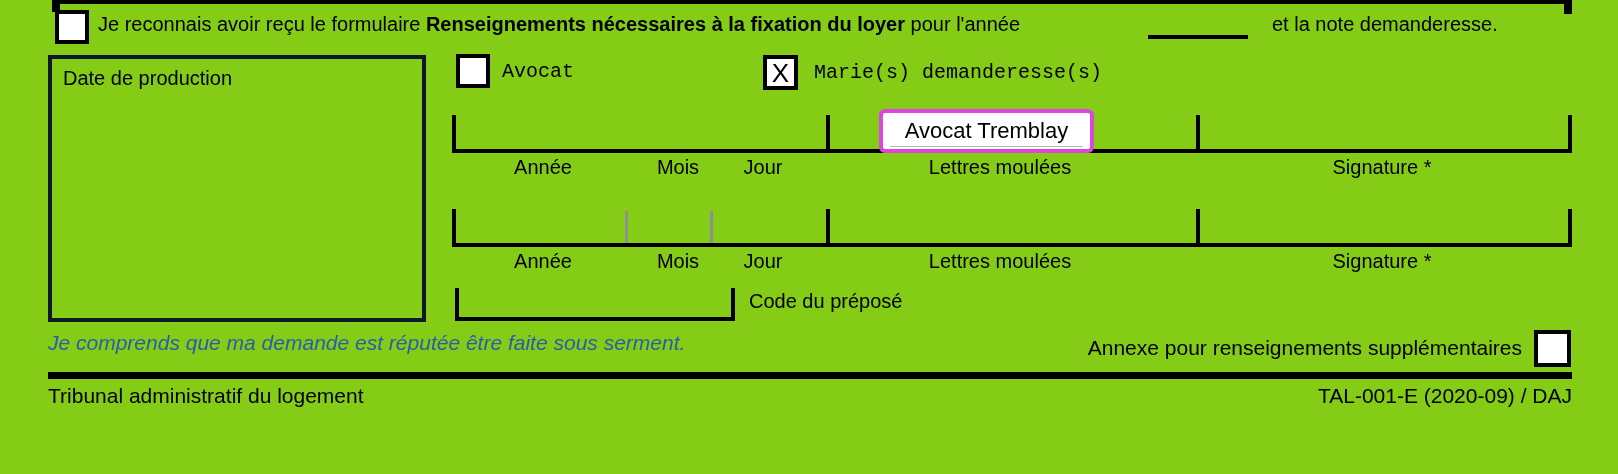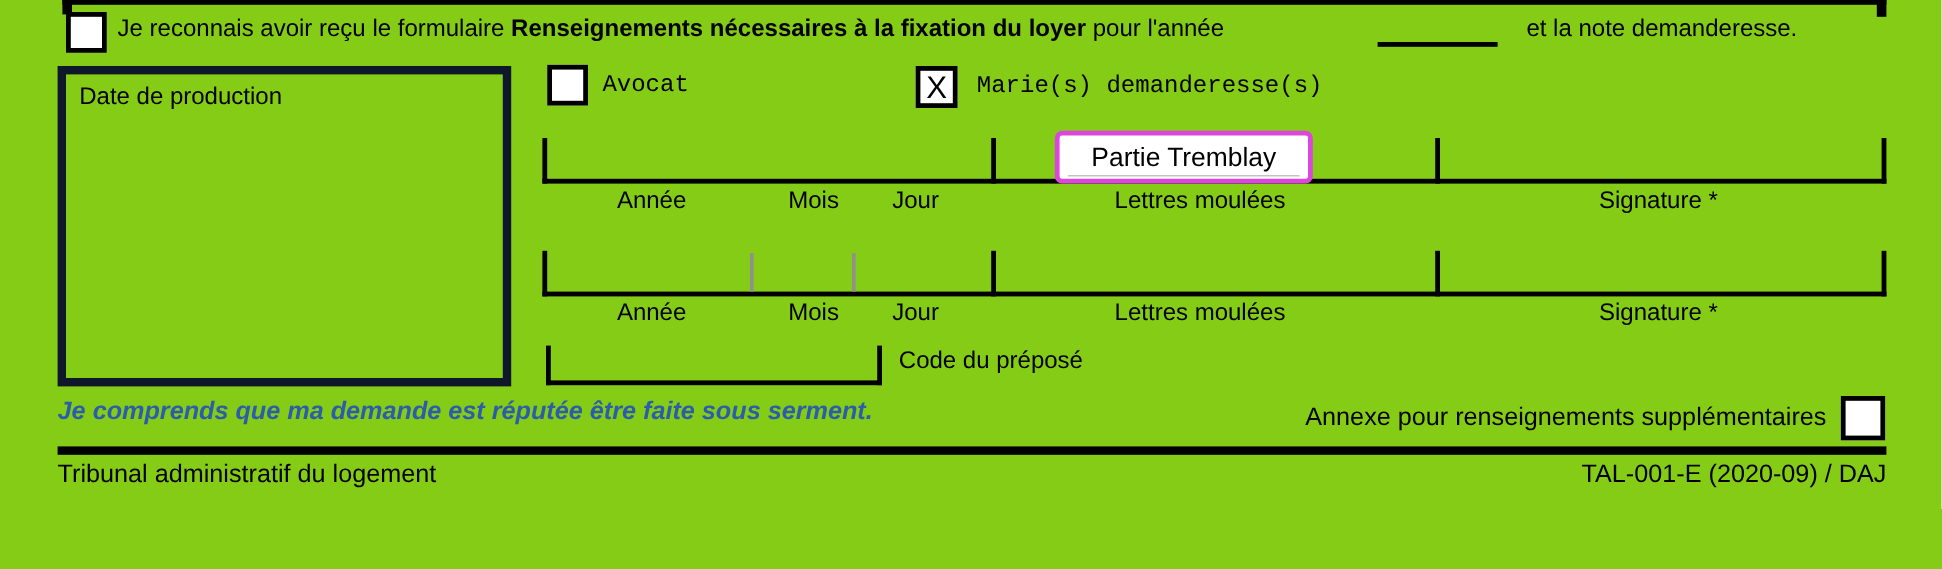--- a/index.html
+++ b/index.html
@@ -20,21 +20,21 @@
   .avocat-cb { left:456px; top:54px;  width:34px; height:34px; }
   .partie-cb { left:763px; top:55px;  width:35px; height:35px; font-size:26px; line-height:1; }
   .annexe-cb { left:1534px; top:330px; width:37px; height:37px; }
 
   .ack-text  { position:absolute; left:98px; top:13px; font-size:20px; white-space:nowrap; }
   .year-line { position:absolute; left:1148px; top:35px; width:100px; height:4px; background:#000; cursor:text; }
   .year-val  { position:absolute; left:1148px; top:12px; width:100px; text-align:center; font-size:20px; }
   .ack-after { position:absolute; left:1272px; top:13px; font-size:20px; white-space:nowrap; }
 
   .date-box { position:absolute; left:48px; top:55px; width:378px; height:267px;
-              border:7px solid #0f172a; box-sizing:border-box; }
+              border:4px solid #0f172a; box-sizing:border-box; }
   .date-box-label { display:inline-block; padding:8px 0 0 11px; font-size:20px; }
 
   .cb-label { position:absolute; font-size:20px; white-space:nowrap;font-family:Liberation Mono, monospace; }
   .avocat-label { left:502px; top:60px; }
   .partie-label { left:814px; top:61px; }
 
   .sigrow { position:absolute; left:452px; width:1120px; height:80px; }
   .row1 { top:115px; }
   .row2 { top:209px; }
   .hline { position:absolute; left:0; top:34px; width:1120px; height:4px; background:#000; }
@@ -53,21 +53,21 @@
     border:4px solid #dd45dd; border-radius:6px; background:#fff; box-sizing:border-box;
     display:flex; align-items:center; justify-content:center; font-size:22px; cursor:text;
   }
   .thinline { position:absolute; left:7px; right:7px; bottom:2px; height:1px; background:#b5b5b5; }
 
   .code-field { position:absolute; left:455px; top:288px; width:280px; height:33px;
                 border-left:4px solid #000; border-right:4px solid #000; border-bottom:4px solid #000;
                 box-sizing:border-box; cursor:text; }
   .code-label { position:absolute; left:749px; top:290px; font-size:20px; white-space:nowrap; }
 
-  .oath { position:absolute; left:48px; top:331px; font-size:21px; font-weight:bold;
+  .oath { position:absolute; left:48px; top:331px; font-size:21px; font-weight:normal;
           font-style:italic; color:#2b5dab; white-space:nowrap; }
 
   .annexe-label { position:absolute; right:96px; top:336px; font-size:21px; white-space:nowrap;text-align:right; }
 
   .bottom-rule { position:absolute; left:48px; top:372px; width:1524px; height:7px; background:#000; }
   .footer-left  { position:absolute; left:48px;  top:384px; font-size:21px; white-space:nowrap;text-align:center; }
   .footer-right { position:absolute; right:46px; top:384px; font-size:21px; white-space:nowrap; }
 </style>
 </head>
 <body>
@@ -97,21 +97,21 @@
 
   <div class="sigrow row1">
     <div class="hline"></div>
     <div class="tick t0"></div>
     <div class="tick t1"></div>
     <div class="tick t2"></div>
     <div class="tick t3"></div>
     <div class="seg-field f-date"></div>
     <div class="seg-field f-sign"></div>
     <div class="hl-box">
-      <span>Partie Tremblay</span>
+      <span>Avocat Tremblay</span>
       <div class="thinline"></div>
     </div>
     <div class="sig-label l-annee">Année</div>
     <div class="sig-label l-mois">Mois</div>
     <div class="sig-label l-jour">Jour</div>
     <div class="sig-label l-lettres">Lettres moulées</div>
     <div class="sig-label l-signature">Signature *</div>
   </div>
 
   <div class="sigrow row2">

